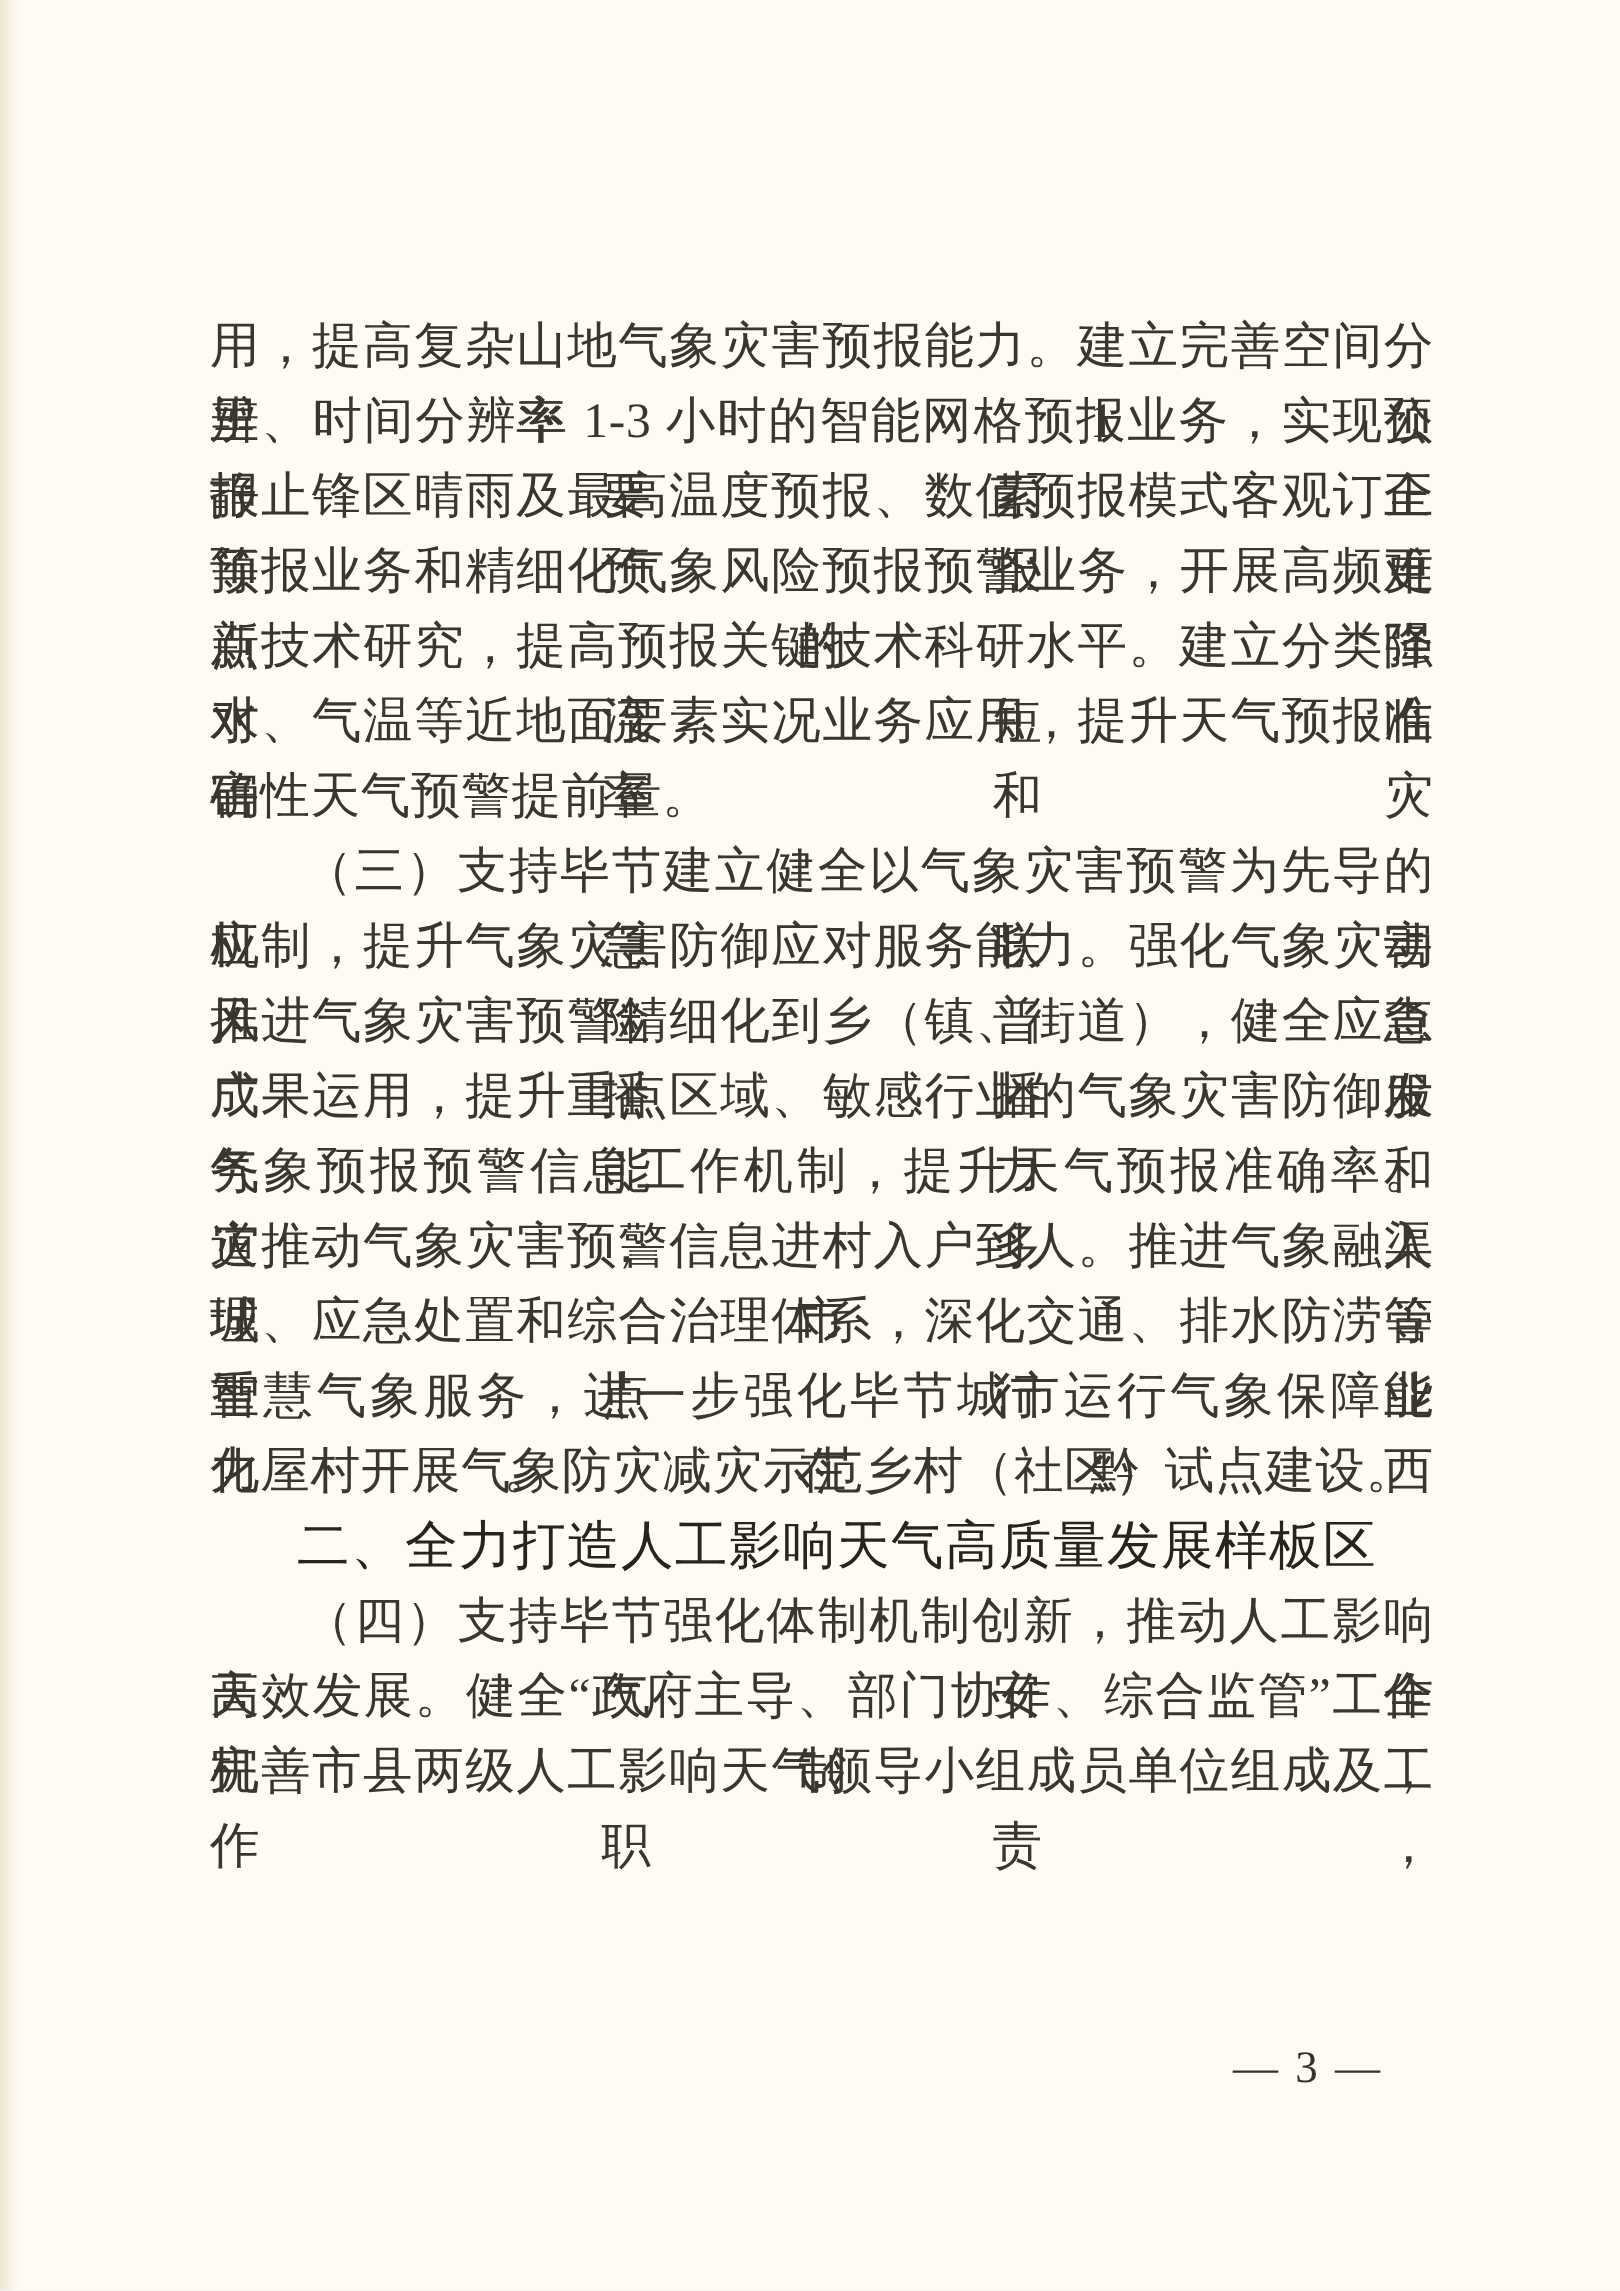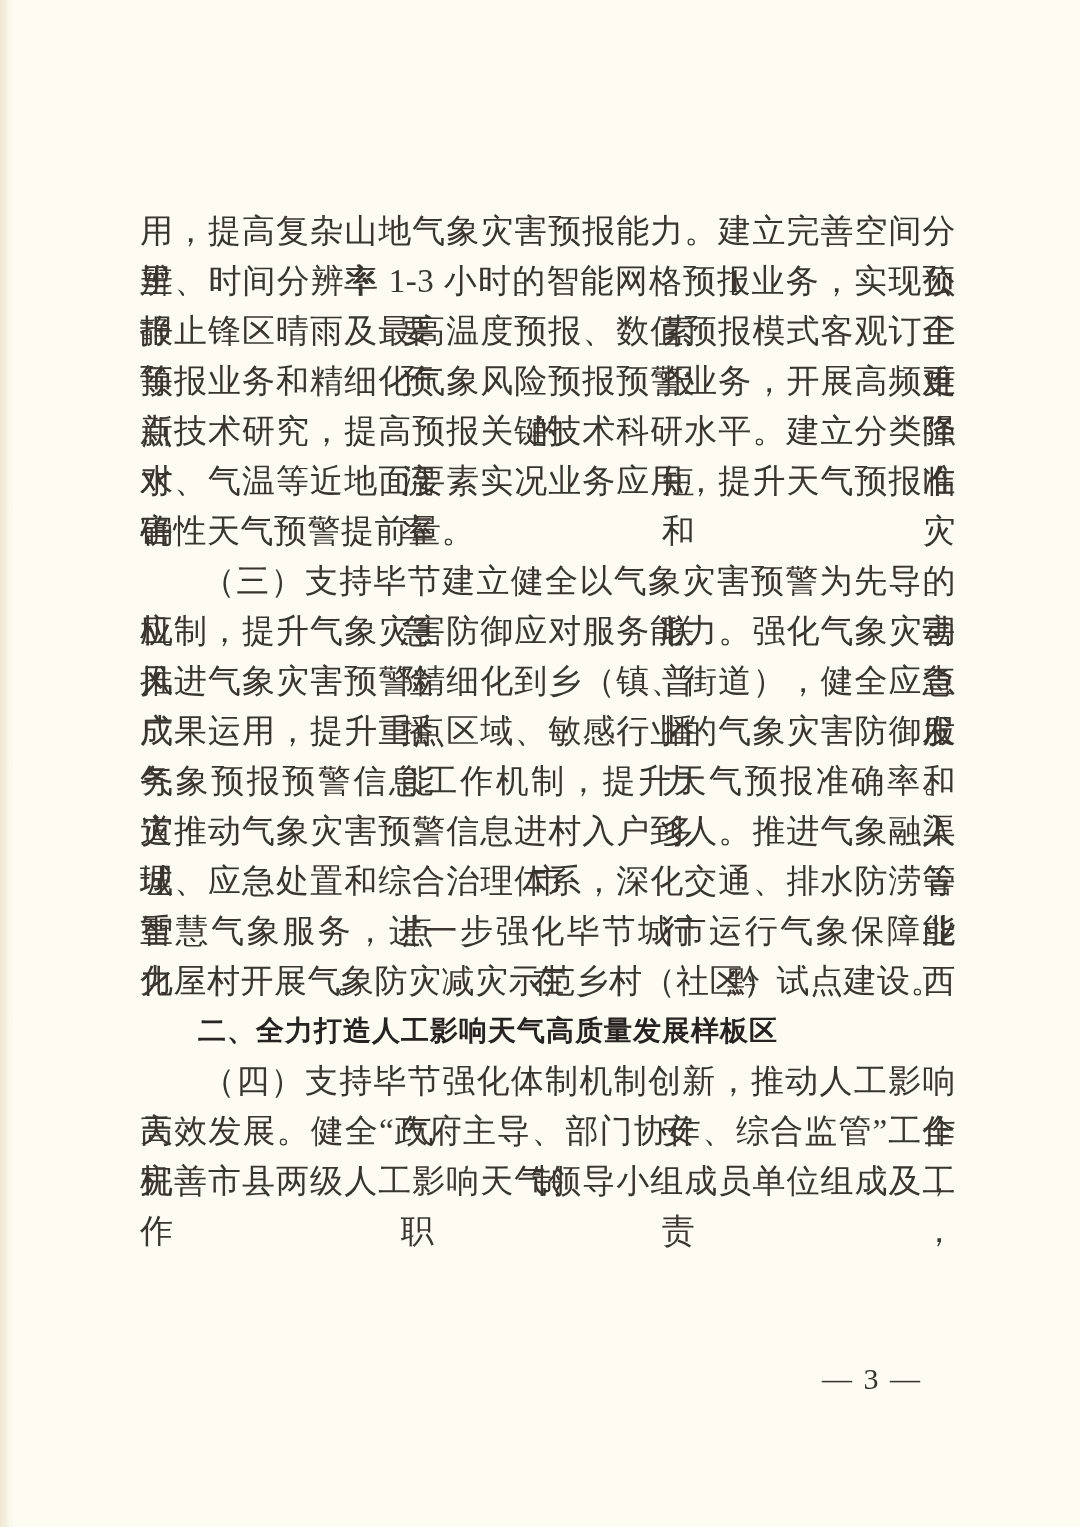--- a/index.html
+++ b/index.html
@@ -45,22 +45,22 @@
     white-space: normal;
     text-align: justify;
     text-align-last: justify;
     text-justify: inter-character;
   }
   .line.indent {
     text-indent: 62px;
   }
   .line.heading {
     font-family: "Liberation Sans", "DejaVu Sans", sans-serif;
-    font-weight: 700;
-    font-size: 28px;
+    font-weight: 400;
+    font-size: 35px;
     color: #262320;
     text-indent: 58px;
     letter-spacing: 1px;
   }
   .page-number {
     position: absolute;
     left: 822px;
     top: 1362px;
     font-size: 30px;
     color: #35312b;

